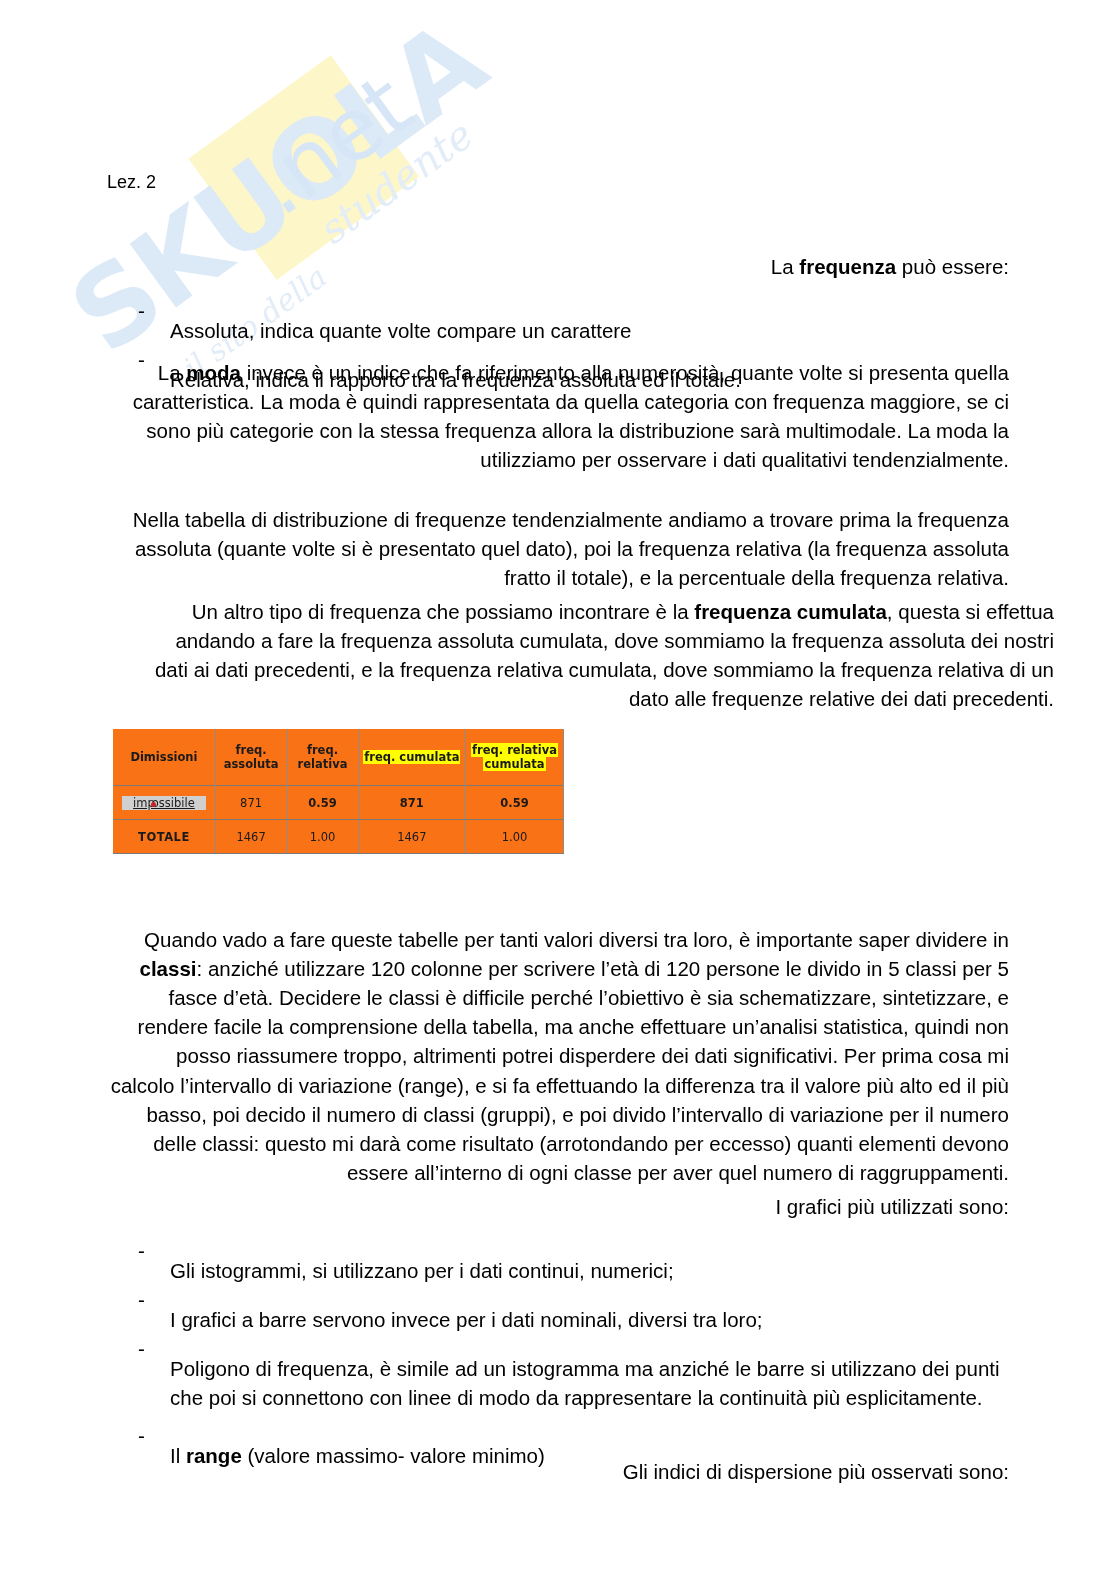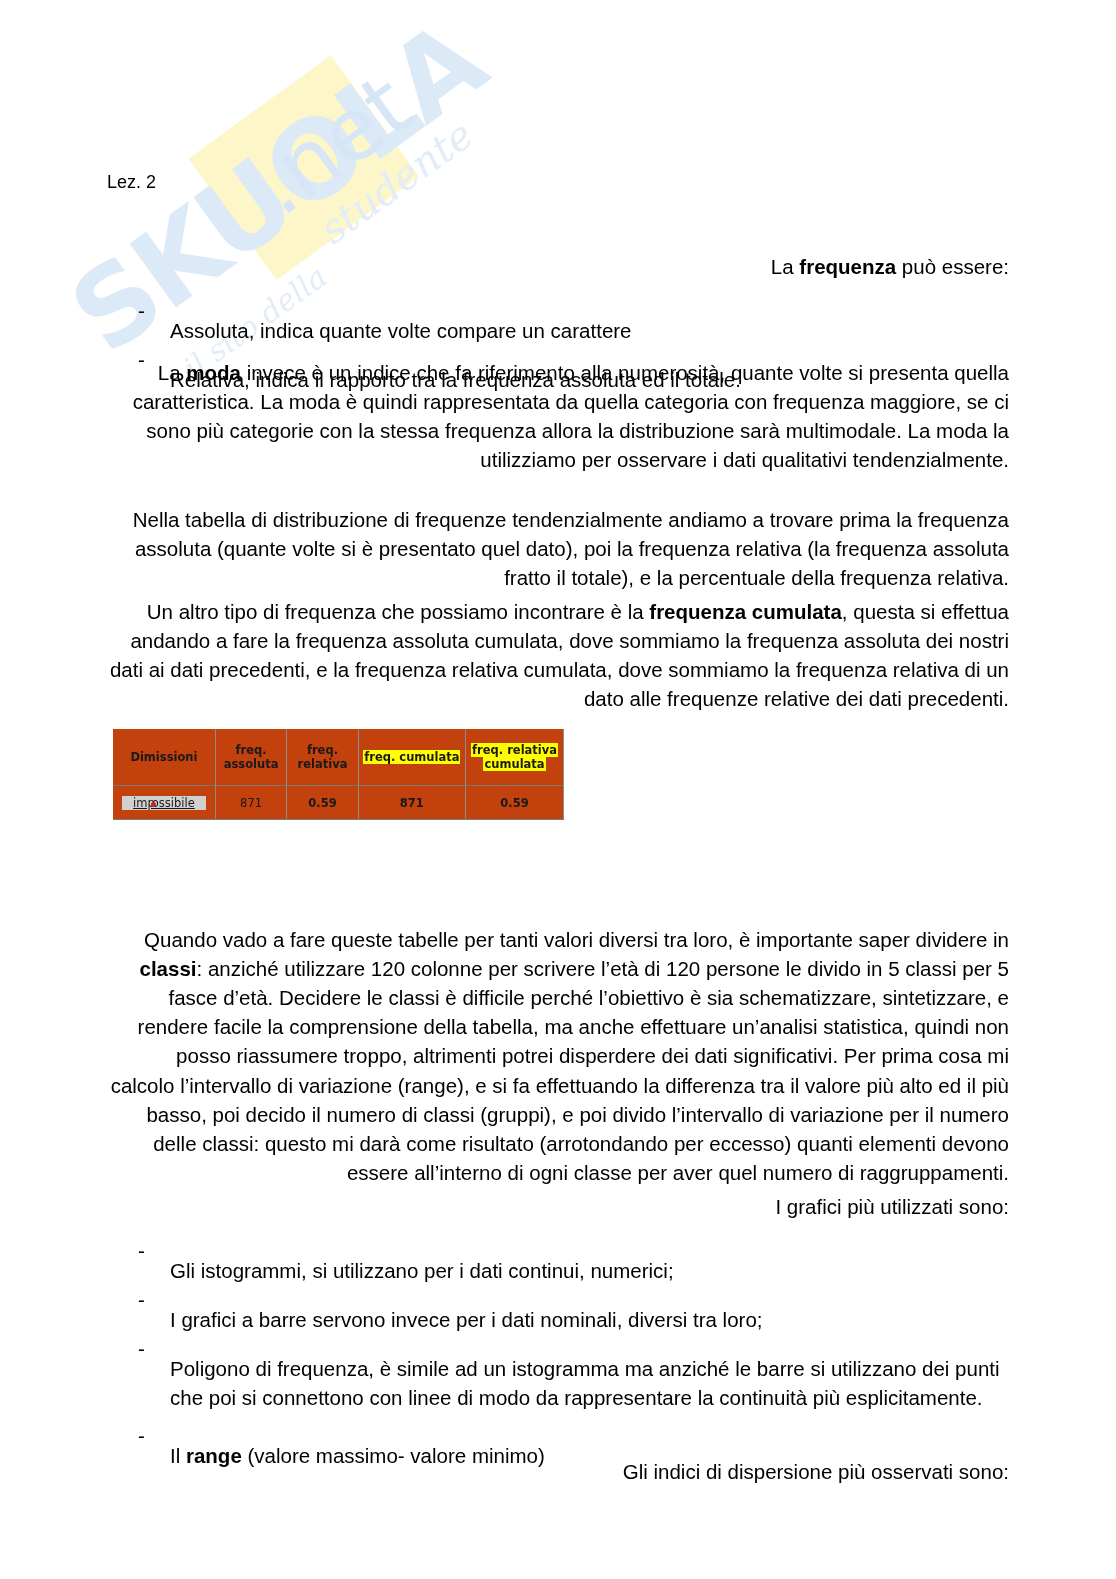--- a/index.html
+++ b/index.html
@@ -134,21 +134,21 @@
     flex: 1 1 auto;
     margin-top: 20px;
   }
 
   
   .table-wrap {
     position: absolute;
     left: 113px;
     top: 729px;
     width: 451px;
-    background: #c2410c;
+    background: #f97316;
     z-index: 3;
   }
   table.freq {
     border-collapse: collapse;
     width: 451px;
     font-family: "DejaVu Sans", sans-serif;
     font-size: 11.5px;
     color: #1a1a1a;
   }
   table.freq th, table.freq td {
@@ -233,21 +233,21 @@
         <span class="btext">Relativa, indica il rapporto tra la frequenza assoluta ed il totale.</span>
       </div>
     </div>
 
     <div class="para" style="top:358px;">
       <span>La </span><b>moda</b><span> invece è un indice che fa riferimento alla numerosità, quante volte si presenta quella caratteristica. La moda è quindi rappresentata da quella categoria con frequenza maggiore, se ci sono più categorie con la stessa frequenza allora la distribuzione sarà multimodale. La moda la utilizziamo per osservare i dati qualitativi tendenzialmente.</span>
     </div>
 
     <div class="para" style="top:505px;">Nella tabella di distribuzione di frequenze tendenzialmente andiamo a trovare prima la frequenza assoluta (quante volte si è presentato quel dato), poi la frequenza relativa (la frequenza assoluta fratto il totale), e la percentuale della frequenza relativa.</div>
 
-    <div class="para" style="top:597px;">
+    <div class="para" style="top:597px;margin-left:45px;">
       <span>Un altro tipo di frequenza che possiamo incontrare è la </span><b>frequenza cumulata</b><span>, questa si effettua andando a fare la frequenza assoluta cumulata, dove sommiamo la frequenza assoluta dei nostri dati ai dati precedenti, e la frequenza relativa cumulata, dove sommiamo la frequenza relativa di un dato alle frequenze relative dei dati precedenti.</span>
     </div>
 
     <div class="table-wrap">
       <table class="freq">
         <thead>
           <tr>
             <th class="c-label">
               <span>Dimissioni</span>
             </th>
@@ -269,20 +269,27 @@
           </tr>
         </thead>
         <tbody>
           <tr>
             <td class="c-label"><span class="hl-gray">imp<span class="reddot"></span>ossibile</span></td>
             <td class="c-abs">871</td>
             <td class="c-rel bold-cell">0.59</td>
             <td class="c-cum bold-cell">871</td>
             <td class="c-relcum bold-cell">0.59</td>
           </tr>
+          <tr>
+            <td class="c-label totale">TOTALE</td>
+            <td class="c-abs">1467</td>
+            <td class="c-rel">1.00</td>
+            <td class="c-cum">1467</td>
+            <td class="c-relcum">1.00</td>
+          </tr>
         </tbody>
       </table>
     </div>
 
     <div class="para" style="top:925px;">
       <span>Quando vado a fare queste tabelle per tanti valori diversi tra loro, è importante saper dividere in </span><b>classi</b><span>: anziché utilizzare 120 colonne per scrivere l’età di 120 persone le divido in 5 classi per 5 fasce d’età. Decidere le classi è difficile perché l’obiettivo è sia schematizzare, sintetizzare, e rendere facile la comprensione della tabella, ma anche effettuare un’analisi statistica, quindi non posso riassumere troppo, altrimenti potrei disperdere dei dati significativi. Per prima cosa mi calcolo l’intervallo di variazione (range), e si fa effettuando la differenza tra il valore più alto ed il più basso, poi decido il numero di classi (gruppi), e poi divido l’intervallo di variazione per il numero delle classi: questo mi darà come risultato (arrotondando per eccesso) quanti elementi devono essere all’interno di ogni classe per aver quel numero di raggruppamenti.</span>
     </div>
 
     <div class="para" style="top:1192px;">I grafici più utilizzati sono:</div>
 

